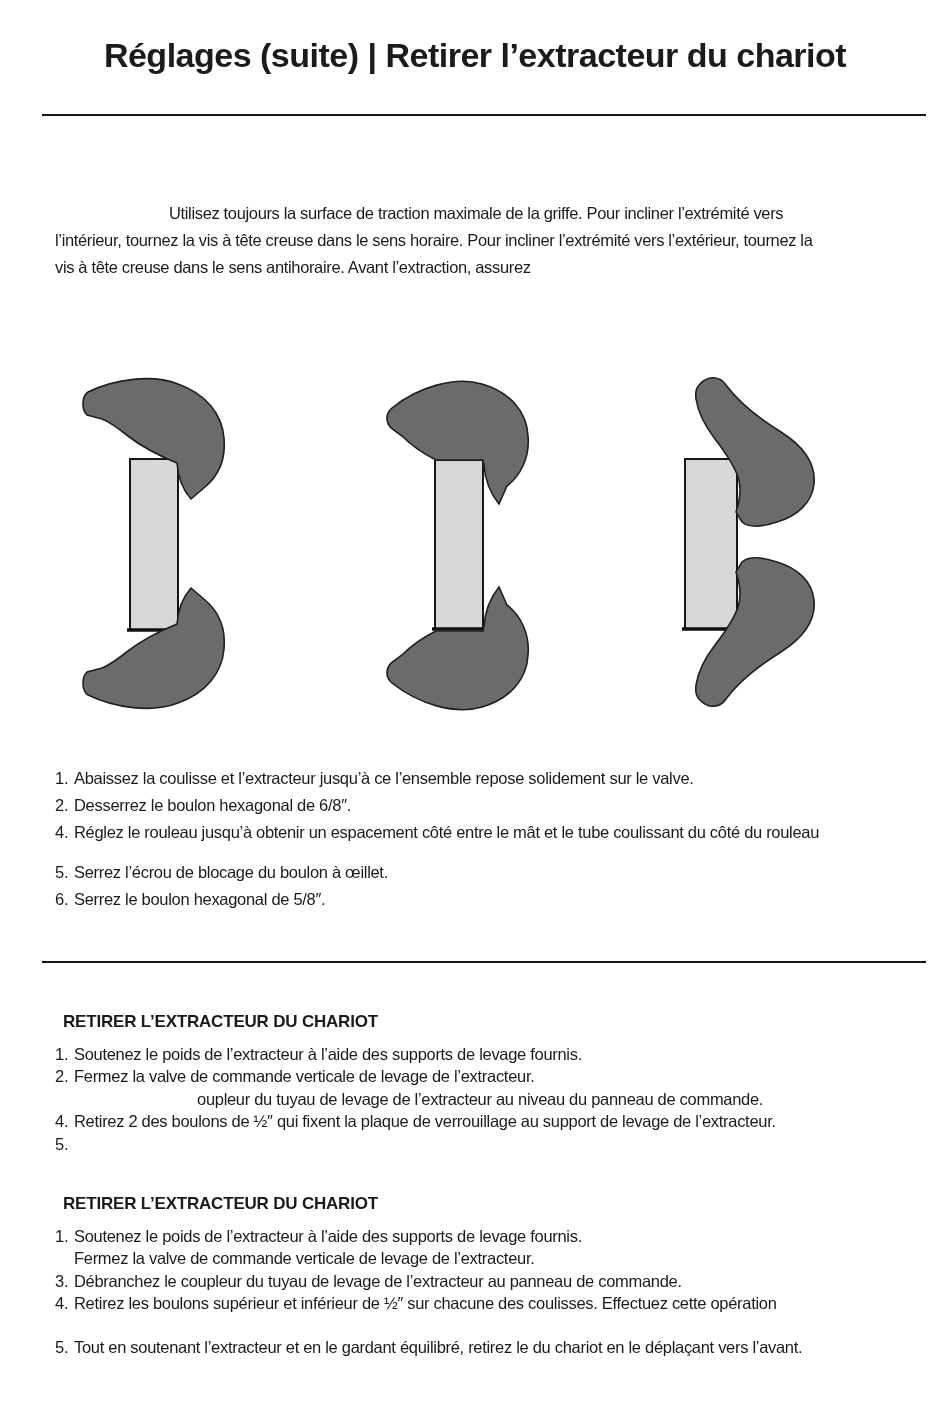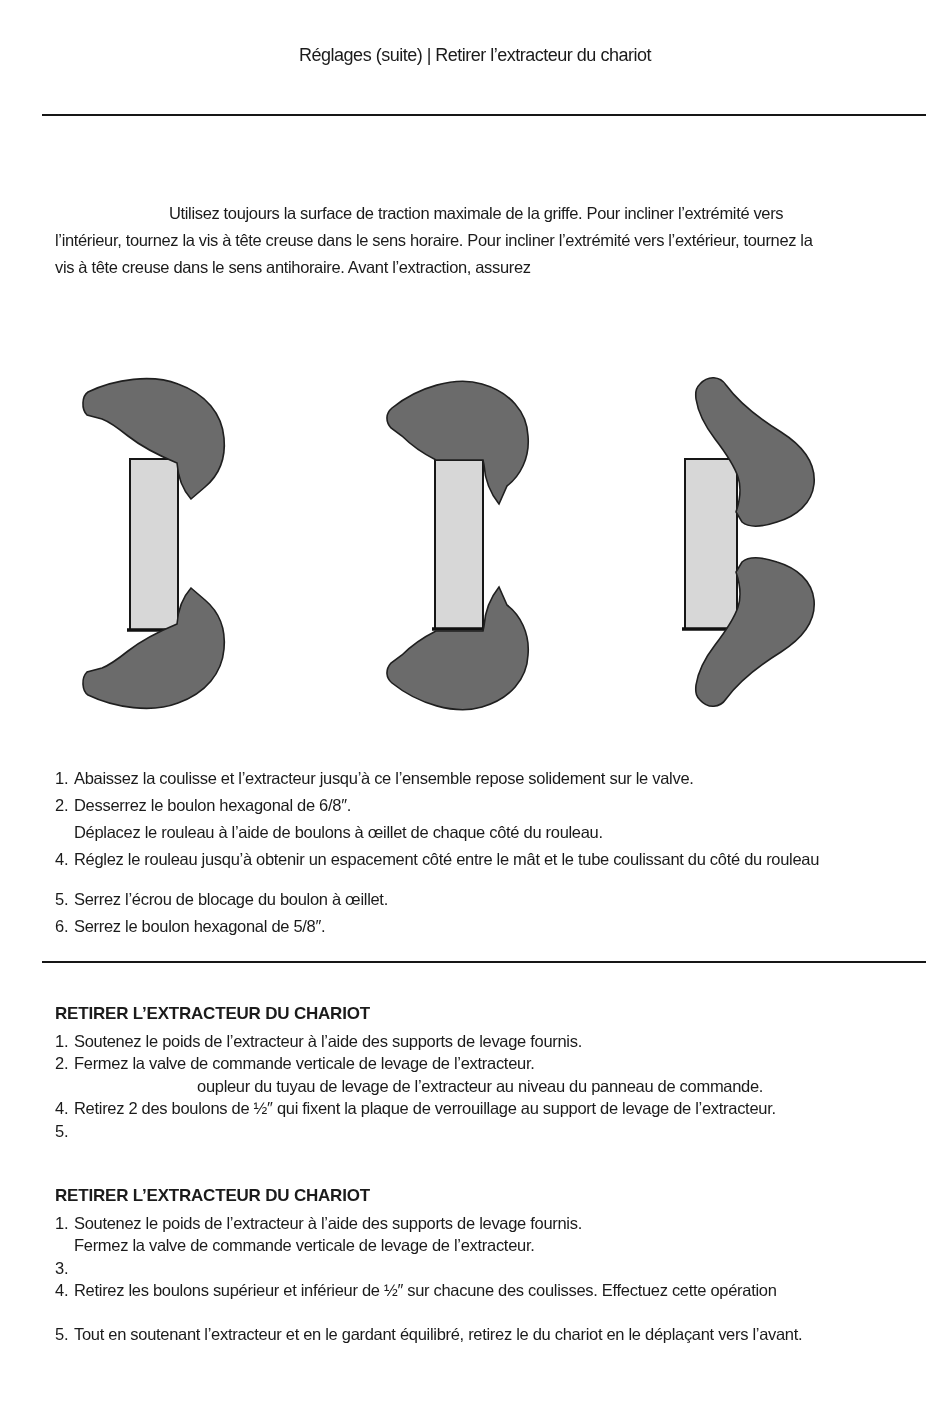--- a/index.html
+++ b/index.html
@@ -9,21 +9,21 @@
     font-family:"Liberation Sans", sans-serif;
     color:#1b1b1b;
     position:relative;
     overflow:hidden;
   }
   .page{position:absolute;inset:0;}
 
   
   .header{position:absolute;top:38px;left:0;width:950px;text-align:center;}
   .title{font-size:28px;font-weight:bold;letter-spacing:-0.5px;line-height:36px;margin:0;}
-  .subtitle{font-size:18px;font-weight:400;letter-spacing:-0.5px;line-height:34px;margin:0;}
+  .subtitle{font-size:34px;font-weight:700;letter-spacing:-0.5px;line-height:34px;margin:0;}
   .rule{position:absolute;left:42px;width:884px;height:0;border-top:2px solid #161616;}
   .rule-1{top:114px;}
   .rule-2{top:961px;border-top-width:2.5px;}
 
   
   .intro{position:absolute;top:200px;left:55px;width:860px;
          font-size:16.5px;line-height:27px;letter-spacing:-0.35px;}
   .intro .ln{white-space:nowrap;}
   .intro .ln.first{padding-left:114px;}
 
@@ -39,21 +39,21 @@
   
   .steps{position:absolute;left:55px;margin:0;padding:0;list-style:none;
          font-size:16.5px;letter-spacing:-0.3px;}
   .steps li{display:flex;white-space:nowrap;}
   .steps .marker{display:inline-block;min-width:19px;flex:0 0 19px;}
   .list-adjust{top:765px;line-height:27px;}
   .list-adjust li.gap-sm{margin-top:13px;}
   .section{position:absolute;left:55px;width:870px;}
   .section-1{top:1001px;}
   .section-2{top:1183px;}
-  .section h3{margin:0;font-size:17px;font-weight:bold;letter-spacing:-0.2px;line-height:26px;}
+  .section h3{margin:8px;font-size:17px;font-weight:bold;letter-spacing:-0.2px;line-height:26px;}
   .section ul{position:static;margin:3px 0 0 0;padding:0;list-style:none;
               font-size:16.5px;letter-spacing:-0.3px;line-height:22.4px;}
   .section ul li{display:flex;white-space:nowrap;}
   .section .marker{display:inline-block;min-width:19px;flex:0 0 19px;}
   .indent-lg{margin-left:123px;}
   .gap-md{margin-top:21px;}
 </style>
 </head>
 <body>
 
@@ -92,24 +92,20 @@
   </svg>
 
   <ul class="steps list-adjust">
     <li>
       <span class="marker">1.</span>
       <span>Abaissez la coulisse et l’extracteur jusqu’à ce l’ensemble repose solidement sur le valve.</span>
     </li>
     <li>
       <span class="marker">2.</span>
       <span>Desserrez le boulon hexagonal de 6/8″.</span>
-    </li>
-    <li>
-      <span class="marker"></span>
-      <span>Déplacez le rouleau à l’aide de boulons à œillet de chaque côté du rouleau.</span>
     </li>
     <li>
       <span class="marker">4.</span>
       <span>Réglez le rouleau jusqu’à obtenir un espacement côté entre le mât et le tube coulissant du côté du rouleau</span>
     </li>
     <li class="gap-sm">
       <span class="marker">5.</span>
       <span>Serrez l’écrou de blocage du boulon à œillet.</span>
     </li>
     <li>
@@ -151,20 +147,21 @@
       <li>
         <span class="marker">1.</span>
         <span>Soutenez le poids de l’extracteur à l’aide des supports de levage fournis.</span>
       </li>
       <li>
         <span class="marker"></span>
         <span>Fermez la valve de commande verticale de levage de l’extracteur.</span>
       </li>
       <li>
         <span class="marker">3.</span>
+        <span>Débranchez le coupleur du tuyau de levage de l’extracteur au panneau de commande.</span>
       </li>
       <li>
         <span class="marker">4.</span>
         <span>Retirez les boulons supérieur et inférieur de ½″ sur chacune des coulisses. Effectuez cette opération</span>
       </li>
       <li class="gap-md">
         <span class="marker">5.</span>
         <span>Tout en soutenant l’extracteur et en le gardant équilibré, retirez le du chariot en le déplaçant vers l’avant.</span>
       </li>
     </ul>

